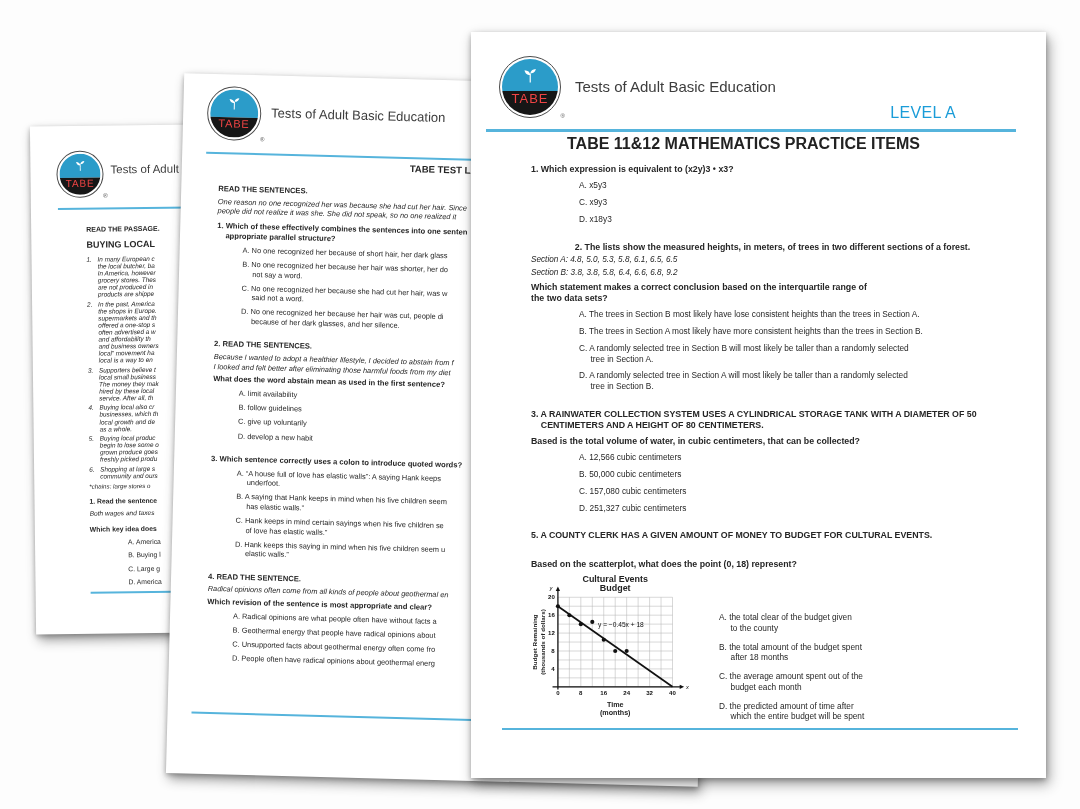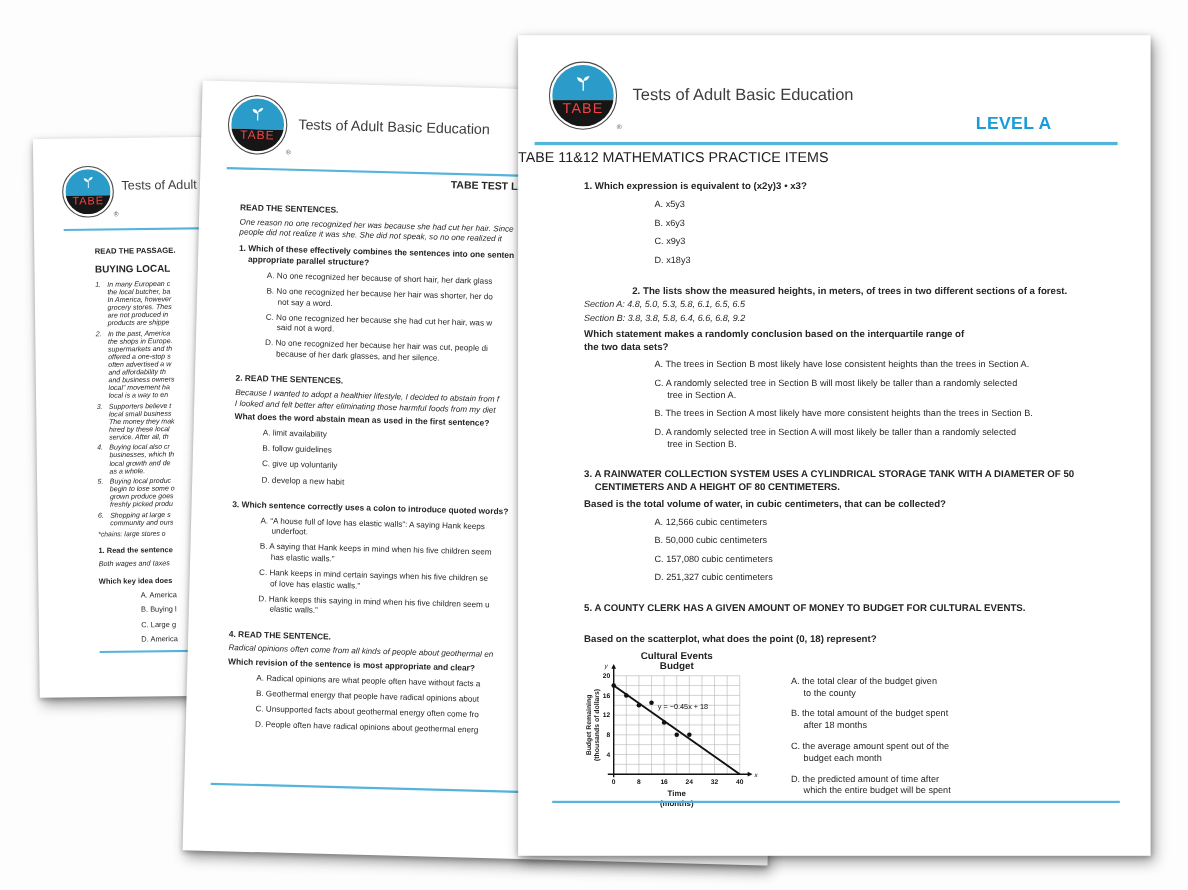--- a/index.html
+++ b/index.html
@@ -33,38 +33,38 @@
   .brand-back{left:80px;top:38px;font-size:11.5px;}
 
   .rule{position:absolute;background:var(--rule_blue,#56b4dc);}
   .rule-front-head{left:15px;right:30px;top:97px;height:2.5px;}
   .rule-front-foot{left:31px;right:28px;bottom:48px;height:2px;}
   .rule-mid-head{left:24px;width:496px;top:78px;height:2px;}
   .rule-mid-foot{left:24px;width:490px;bottom:60px;height:1.6px;}
   .rule-back-head{left:27px;width:340px;top:82px;height:2px;}
   .rule-back-foot{left:55px;width:285px;bottom:40px;height:1.6px;}
 
-  .level{position:absolute;right:90px;top:72px;font-size:16px;font-weight:bold;
+  .level{position:absolute;right:90px;top:72px;font-size:16px;font-weight:normal;
          color:var(--level_blue,#1a9cd8);letter-spacing:.02em;}
-  .subtitle{position:absolute;left:0;right:30px;top:103px;text-align:left;
-            font-size:13px;font-weight:normal;color:#222;}
+  .subtitle{position:absolute;left:0;right:30px;top:103px;text-align:center;
+            font-size:16px;font-weight:bold;color:#222;}
   .mid-doc-title{position:absolute;left:228px;top:84px;font-size:9.5px;font-weight:bold;white-space:nowrap;}
 
   .stem{font-weight:bold;white-space:pre;line-height:1.3;}
   .ital{font-style:italic;white-space:pre;line-height:1.3;}
   .opt{white-space:pre;line-height:1.3;}
 
   
   .content-front{position:absolute;left:60px;right:32px;top:132px;font-size:8.3px;}
   .content-front .stem{font-size:8.8px;margin-bottom:4px;}
   .content-front .ital{font-size:8.2px;margin-bottom:2px;}
-  .content-front .opts{margin-left:64px;margin-top:5px;}
+  .content-front .opts{margin-left:48px;margin-top:5px;}
   .content-front .opt{margin-bottom:6px;}
   .qgap{height:11px;}
-  .q4row{display:flex;align-items:center;margin-top:4px;}
+  .q4row{display:flex;align-items:flex-end;margin-top:4px;}
   .q4row .opts{margin-left:16px;margin-top:8px;}
   .q4row .opt{margin-bottom:8px;}
   .chartbox{width:172px;flex:none;}
 
   
   .content-mid{position:absolute;left:37px;top:110px;font-size:7.4px;}
   .content-mid .stem{font-size:7.6px;margin-bottom:3px;}
   .content-mid .ital{font-size:7.4px;margin-bottom:2px;}
   .content-mid .opts{margin-left:26px;margin-top:4px;}
   .content-mid .opt{margin-bottom:4.5px;}
@@ -264,35 +264,34 @@
     </div>
     <div class="brand brand-front">Tests of Adult Basic Education</div>
     <div class="level">LEVEL A</div>
     <div class="rule rule-front-head"></div>
     <div class="subtitle">TABE 11&amp;12 MATHEMATICS PRACTICE ITEMS</div>
 
     <div class="content-front">
       <div class="stem">1. Which expression is equivalent to (x2y)3 • x3?</div>
       <div class="opts">
         <div class="opt">A. x5y3</div>
-        <div class="opt">B. x6y3</div>
         <div class="opt">C. x9y3</div>
         <div class="opt">D. x18y3</div>
       </div>
       <div class="qgap"></div>
       <div class="stem" style="margin-bottom:2px;text-align:center;">2. The lists show the measured heights, in meters, of trees in two different sections of a forest.</div>
       <div class="ital">Section A: 4.8, 5.0, 5.3, 5.8, 6.1, 6.5, 6.5</div>
       <div class="ital">Section B: 3.8, 3.8, 5.8, 6.4, 6.6, 6.8, 9.2</div>
-      <div class="stem" style="margin-top:3px;">Which statement makes a randomly conclusion based on the interquartile range of
+      <div class="stem" style="margin-top:3px;">Which statement makes a correct conclusion based on the interquartile range of
 the two data sets?</div>
       <div class="opts">
         <div class="opt">A. The trees in Section B most likely have lose consistent heights than the trees in Section A.</div>
+        <div class="opt">B. The trees in Section A most likely have more consistent heights than the trees in Section B.</div>
         <div class="opt">C. A randomly selected tree in Section B will most likely be taller than a randomly selected
      tree in Section A.</div>
-        <div class="opt">B. The trees in Section A most likely have more consistent heights than the trees in Section B.</div>
         <div class="opt">D. A randomly selected tree in Section A will most likely be taller than a randomly selected
      tree in Section B.</div>
       </div>
       <div class="qgap"></div>
       <div class="stem">3. A RAINWATER COLLECTION SYSTEM USES A CYLINDRICAL STORAGE TANK WITH A DIAMETER OF 50
     CENTIMETERS AND A HEIGHT OF 80 CENTIMETERS.</div>
       <div class="stem" style="margin-top:2px;">Based is the total volume of water, in cubic centimeters, that can be collected?</div>
       <div class="opts">
         <div class="opt">A. 12,566 cubic centimeters</div>
         <div class="opt">B. 50,000 cubic centimeters</div>

